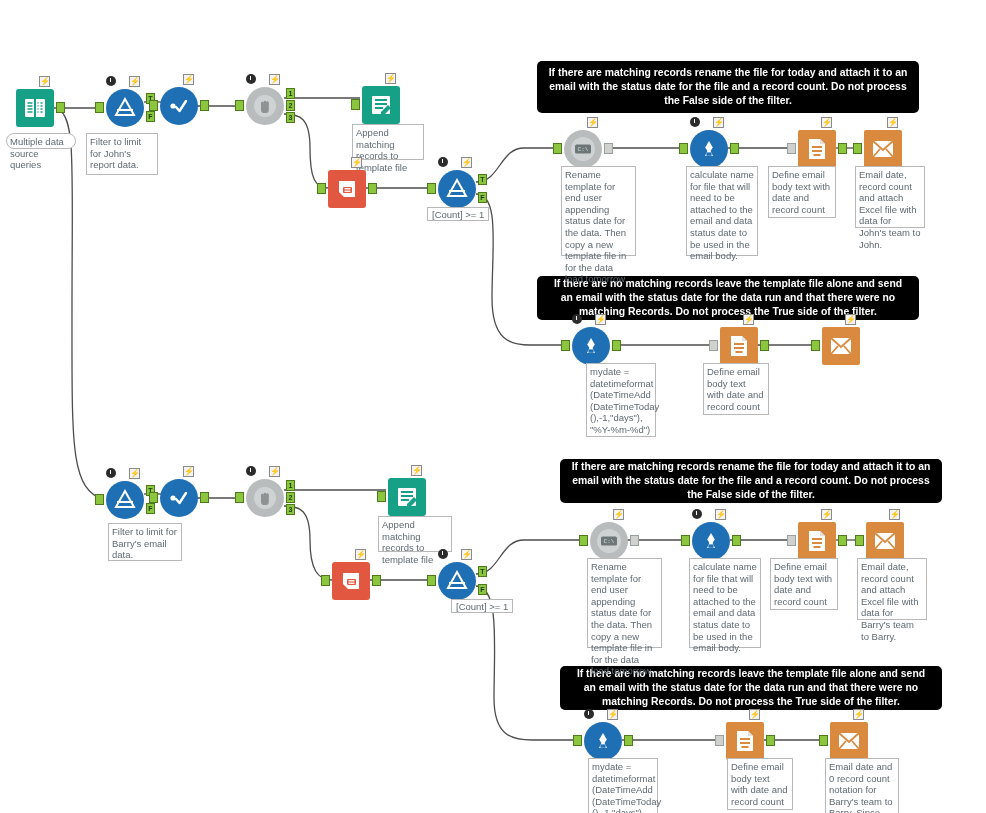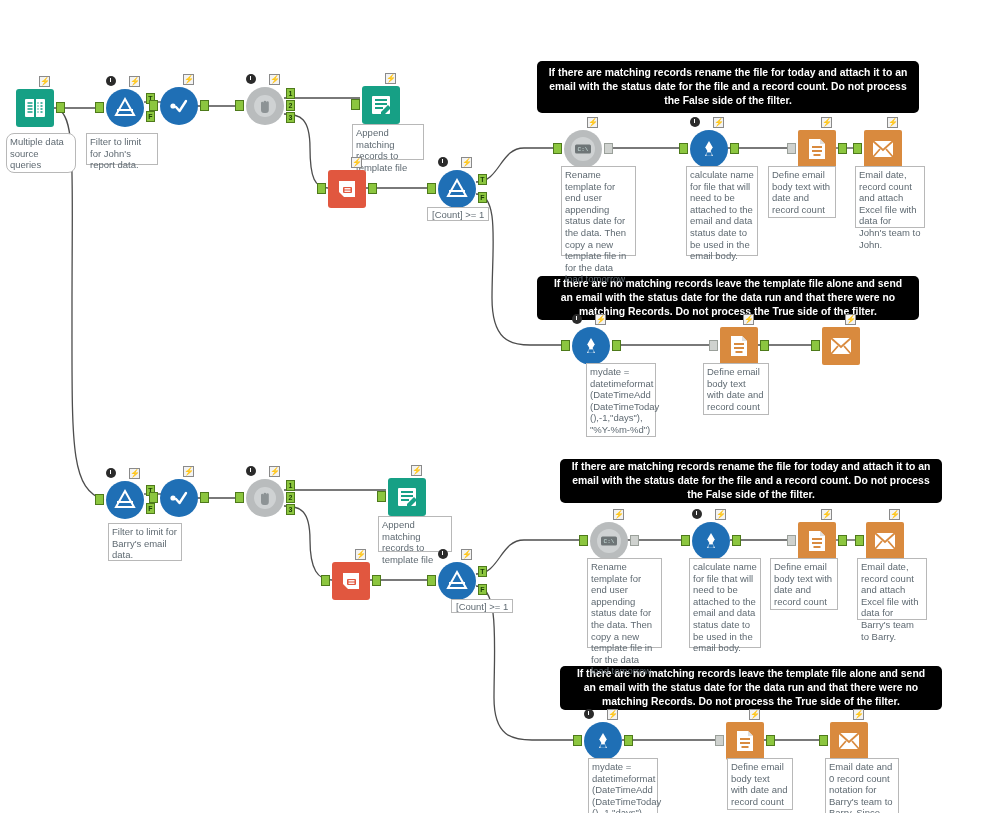--- a/index.html
+++ b/index.html
@@ -152,38 +152,38 @@
         <rect x="11" y="3" width="2" height="18" fill="#16a085"></rect>
         <g stroke="#16a085" stroke-width="1.4">
           <path d="M4.5 7h5M4.5 10h5M4.5 13h5M4.5 16h5"></path>
           <path d="M14.5 7h1M14.5 10h1M14.5 13h1M14.5 16h1"></path>
           <path d="M17.5 7h2M17.5 10h2M17.5 13h2M17.5 16h2"></path>
         </g>
       </svg>
     </div>
     <div class="anchor out" style="top:13px;"></div>
   </div>
-  <div class="note" style="left:6px;top:85px;width:70px;height:40px;border-radius:8px;">Multiple data source queries</div>
+  <div class="note" style="left:6px;top:85px;width:70px;height:16px;border-radius:8px;">Multiple data source queries</div>
 
   <div class="tool t-round t-filter" style="left:106px;top:41px;">
     <div class="badge b-clock">
         <span class="dot"></span>
       </div>
     <div class="badge b-lightning">⚡</div>
     <div class="glyph">
       <svg class="ico" width="26" height="26" viewBox="0 0 26 26">
         <path d="M13 4 L22 20 L4 20 Z" fill="none" stroke="#ffffff" stroke-width="2"></path>
         <path d="M5 15 H21" stroke="#ffffff" stroke-width="2"></path>
       </svg>
     </div>
     <div class="anchor in" style="top:13px;"></div>
     <div class="anchor out lbl" style="top:4px;">T</div>
     <div class="anchor out lbl" style="top:22px;">F</div>
   </div>
-  <div class="note" style="left:86px;top:85px;width:72px;height:32px;">Filter to limit for John's report data.</div>
+  <div class="note" style="left:86px;top:85px;width:72px;height:42px;">Filter to limit for John's report data.</div>
 
   <div class="tool t-round t-select" style="left:160px;top:39px;">
     <div class="badge b-lightning">⚡</div>
     <div class="glyph">
       <svg class="ico" width="26" height="26" viewBox="0 0 26 26">
         <circle cx="7" cy="13" r="2.6" fill="#ffffff"></circle>
         <path d="M10 14 L13.5 18 L20 8" fill="none" stroke="#ffffff" stroke-width="2.4" stroke-linecap="round" stroke-linejoin="round"></path>
       </svg>
     </div>
     <div class="anchor in" style="top:13px;"></div>

